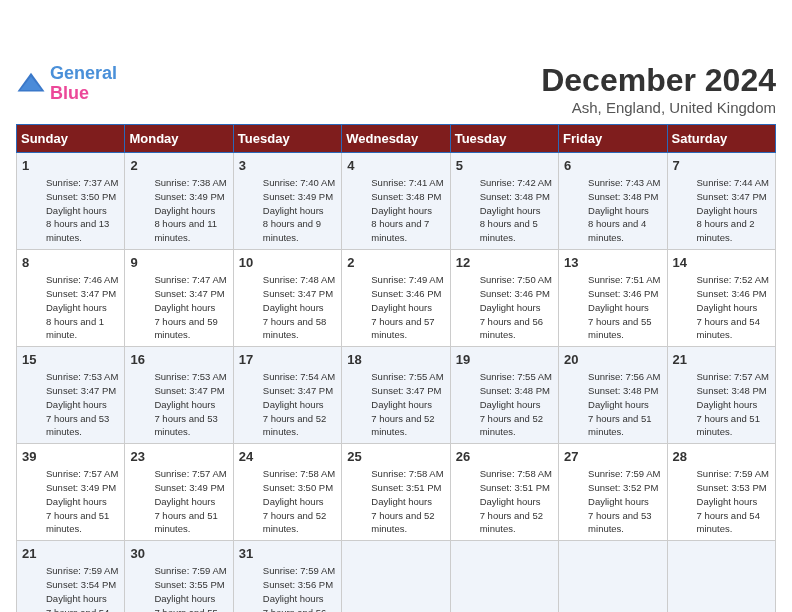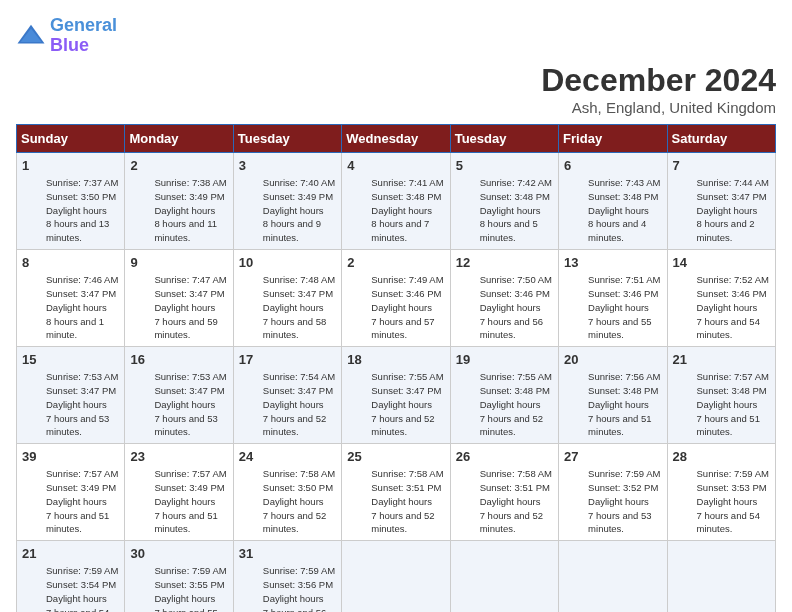--- a/index.html
+++ b/index.html
@@ -13,20 +13,21 @@
     .header {
       display: flex;
       justify-content: space-between;
       align-items: flex-start;
       margin-bottom: 8px;
     }
     .logo {
       display: flex;
       align-items: center;
       gap: 4px;
+      margin-top: 48px;
     }
     .logo-text {
       font-size: 18px;
       font-weight: bold;
       color: #333;
       line-height: 1.1;
     }
     .logo-text span {
       color: #4a90d9;
     }
@@ -96,21 +97,21 @@
 <body>
 
 <div class="header">
   <div class="logo">
     <svg class="logo-icon" viewBox="0 0 40 40">
       <polygon points="20,5 38,30 2,30" fill="#3a78c9"></polygon>
       <polygon points="20,10 34,28 6,28" fill="#5a9ee9" opacity="0.5"></polygon>
     </svg>
     <div class="logo-text">
       <div><span>General</span></div>
-      <div><span style="color:#8b5cf6">Blue</span></div>
+      <div><span style="color:#ec4899">Blue</span></div>
     </div>
   </div>
   <div class="title-block">
     <div class="calendar-title">December 2024</div>
     <div class="calendar-subtitle">Ash, England, United Kingdom</div>
   </div>
 </div>
 
 <table>
   <thead>

